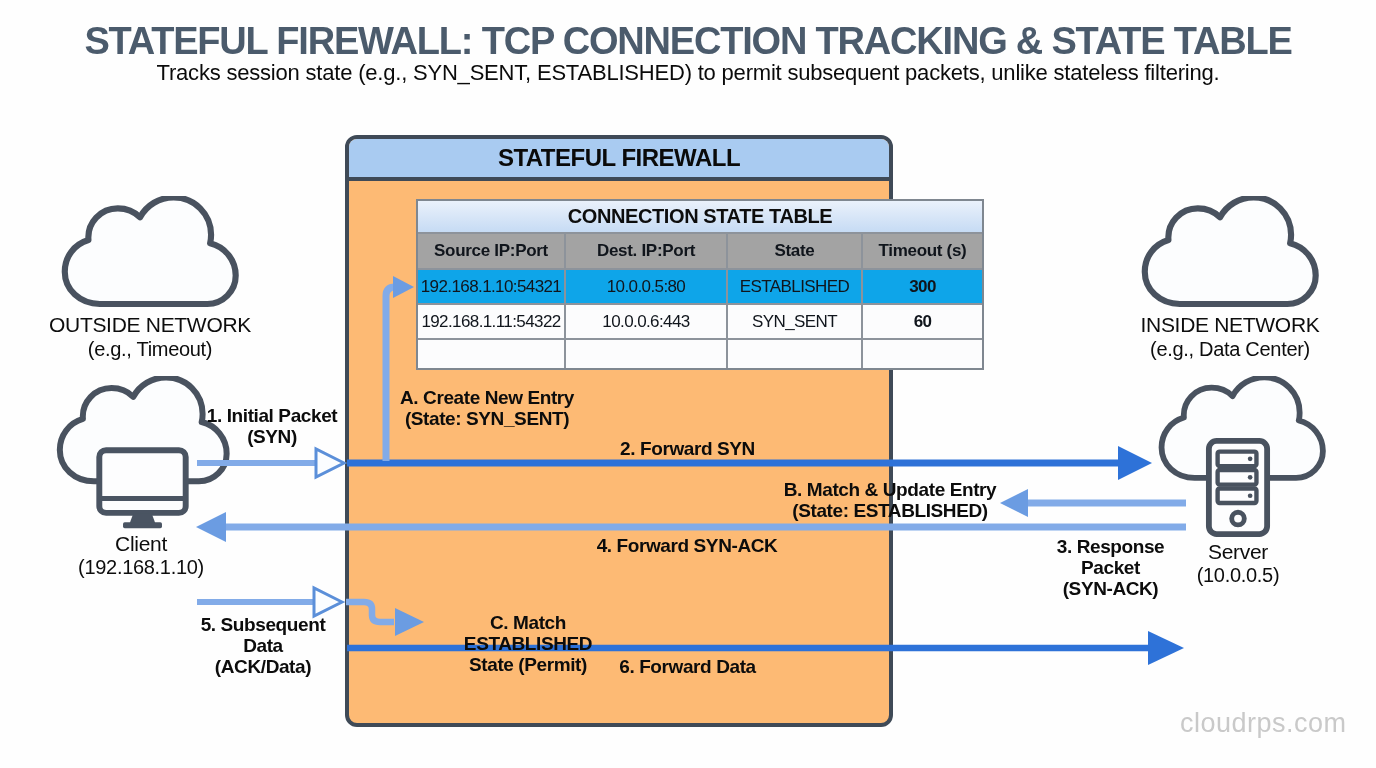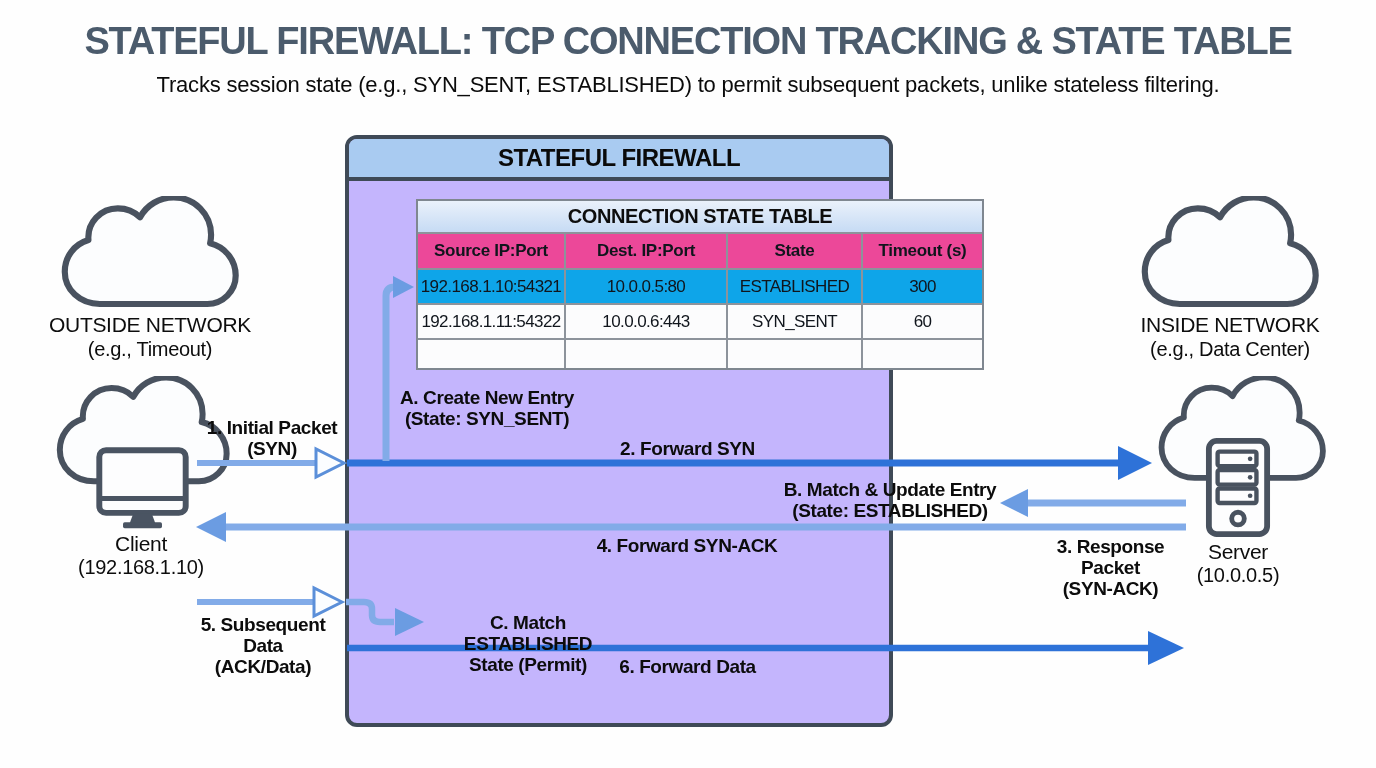--- a/index.html
+++ b/index.html
@@ -7,27 +7,27 @@
     position:relative;width:1376px;height:768px;background:#fefefe;
     overflow:hidden;font-family:"Liberation Sans",sans-serif;color:#0d0d0d;
   }
   .abs{position:absolute;}
   
   .page-title{
     left:0;top:20px;width:1376px;text-align:center;
     font-size:38px;font-weight:bold;letter-spacing:-1.2px;color:#4b5b6c;z-index:6;
   }
   .page-subtitle{
-    left:0;top:72px;width:1376px;text-align:center;
+    left:0;top:60px;width:1376px;text-align:center;
     font-size:22px;letter-spacing:-0.2px;color:#0b0b0b;z-index:6;
   }
   
   .fw-box{
     left:345px;top:135px;width:548px;height:592px;box-sizing:border-box;
-    border:4px solid #3f4a57;border-radius:12px;background:#c4b5fd;z-index:1;
+    border:4px solid #3f4a57;border-radius:12px;background:#fdba74;z-index:1;
   }
   .fw-header{
     height:38px;background:#a9cbf1;border-bottom:4px solid #3f4a57;
     border-radius:8px 8px 0 0;display:flex;align-items:center;justify-content:center;
     font-weight:bold;font-size:24px;letter-spacing:-0.5px;color:#0a0a0a;
   }
   
   .state-table{
     left:416px;top:199px;width:568px;box-sizing:border-box;
     border:2px solid #7f8790;background:#fcfcfd;z-index:2;
@@ -39,23 +39,23 @@
   }
   .tgrid{
     display:grid;grid-template-columns:148px 162px 135px 119px;
     grid-template-rows:36px 35px 35px 28px;
   }
   .tcell{
     border-right:2px solid #8d939b;border-bottom:2px solid #8d939b;
     display:flex;align-items:center;justify-content:center;
     font-size:17px;letter-spacing:-0.6px;background:#fcfcfd;color:#10151c;
   }
-  .tcell.last{border-right:none;}
+  .tcell.last{border-right:none;font-weight:bold;}
   .tcell.bottom{border-bottom:none;}
-  .tcell.hdr{background:#ec4899;font-weight:bold;letter-spacing:-0.3px;}
+  .tcell.hdr{background:#a3a3a3;font-weight:bold;letter-spacing:-0.3px;}
   .tcell.hl{background:#0ea5e9;}
   
   .note-box{
     left:620px;top:357px;width:392px;box-sizing:border-box;
     border:3px solid #3e7cc7;background:#ffffff;padding:4px 8px;z-index:3;
     font-size:13.5px;font-weight:bold;letter-spacing:-0.4px;line-height:16px;color:#0c0c0c;
   }
   
   .side-label{font-weight:normal;font-size:21px;text-align:center;letter-spacing:-0.3px;z-index:6;}
   .side-sub{font-size:20px;text-align:center;letter-spacing:-0.3px;z-index:6;}
@@ -193,21 +193,21 @@
       <path d="M 346 602 L 364 602 Q 372 602 372 609 L 372 615 Q 372 622 380 622 L 394 622" fill="none" stroke="#82abe8" stroke-width="6.5"></path>
       <polygon points="424,622 395,608 395,636" fill="#6b9ce2"></polygon>
     </g>
 
     <g>
       <line x1="347" y1="648" x2="1150" y2="648" stroke="#2e72d8" stroke-width="6.5"></line>
       <polygon points="1184,648 1148,631 1148,665" fill="#2e72d8"></polygon>
     </g>
   </svg>
 
-  <div class="abs flow" style="left:198px;top:417px;width:148px;">
+  <div class="abs flow" style="left:198px;top:405px;width:148px;">
     <div>1. Initial Packet</div>
     <div>(SYN)</div>
   </div>
   <div class="abs flow" style="left:595px;top:438px;width:185px;">
     <div>2. Forward SYN</div>
   </div>
   <div class="abs flow" style="left:392px;top:387px;width:190px;">
     <div>A. Create New Entry</div>
     <div>(State: SYN_SENT)</div>
   </div>
@@ -229,14 +229,15 @@
     <div>(ACK/Data)</div>
   </div>
   <div class="abs flow" style="left:428px;top:612px;width:200px;">
     <div>C. Match ESTABLISHED</div>
     <div>State (Permit)</div>
   </div>
   <div class="abs flow" style="left:605px;top:656px;width:165px;">
     <div>6. Forward Data</div>
   </div>
 
+  <div class="abs watermark">cloudrps.com</div>
 
 </div>
 
 </body></html>

